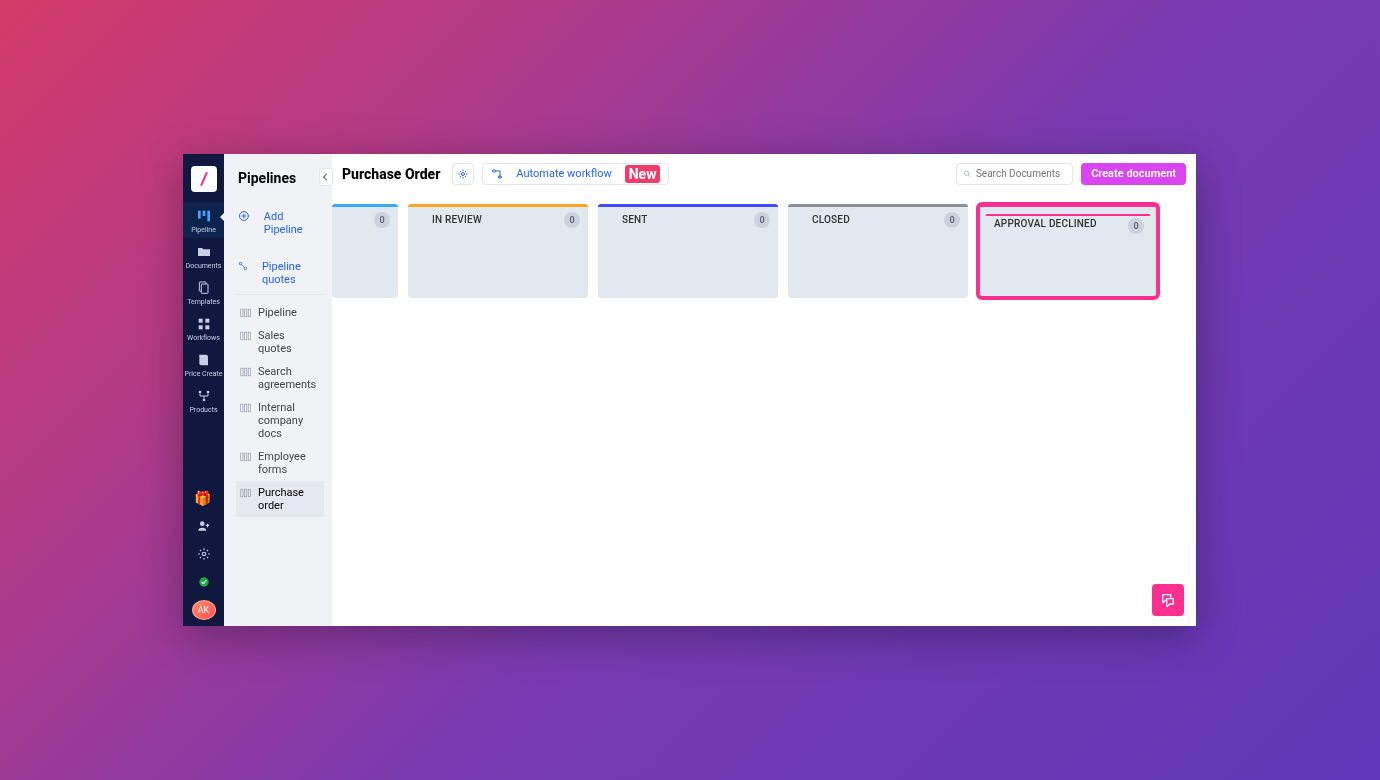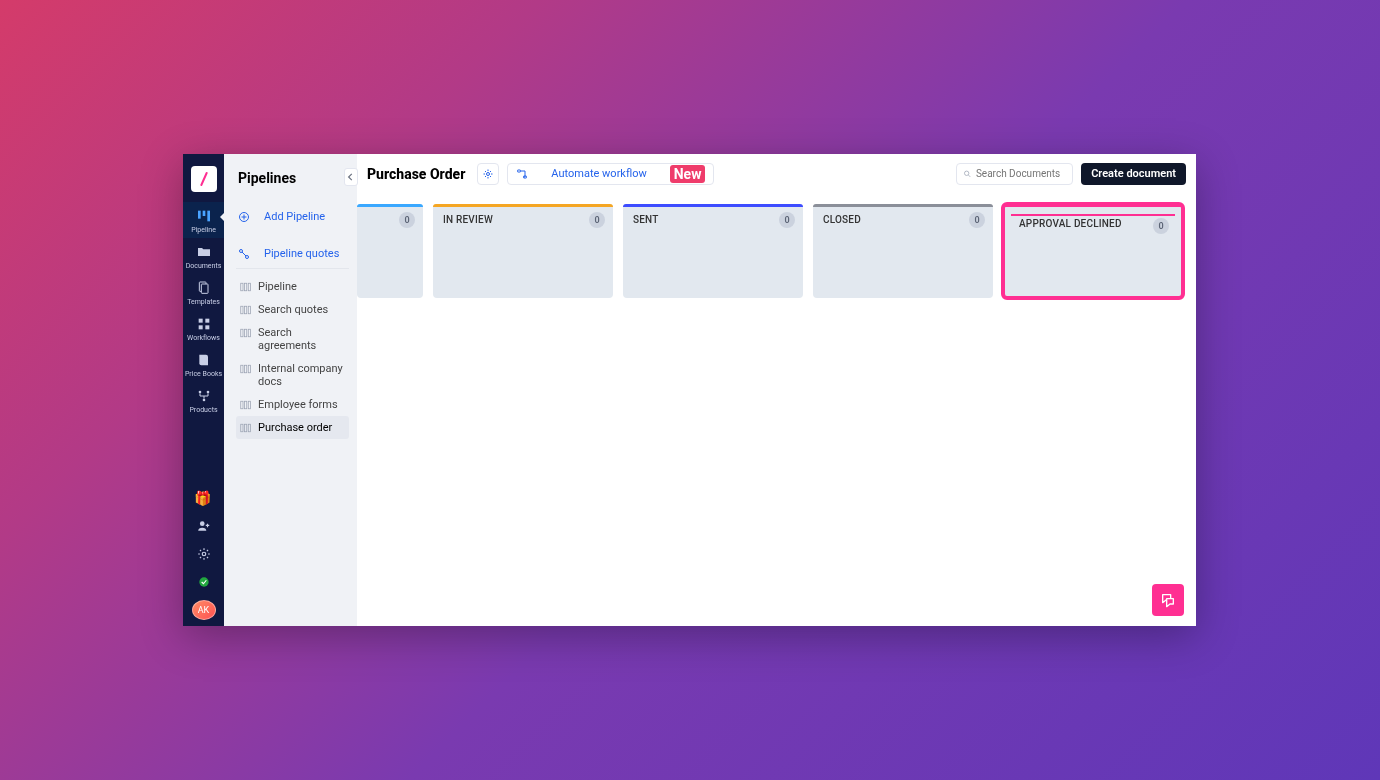--- a/index.html
+++ b/index.html
@@ -51,33 +51,33 @@
   .navicon { width: 41px; height: 28px; display: flex; align-items:center; justify-content:center; cursor:pointer;}
   .avatar {
     width: 24px; height: 20px; border-radius: 50%;
     background: linear-gradient(135deg,#ff8a65,#ff5252);
     color:#fff; font-size:9px; display:flex;align-items:center;justify-content:center;
     margin: 4px 0 6px 0;
     border:1px solid rgba(255,255,255,0.4);
   }
   
   .sidepanel {
-    width: 133px; height: 100%;
+    width: 108px; height: 100%;
     background: #f0f2f6;
     padding: 16px 8px 0 12px;
     position: relative;
   }
   .sidepanel-title { font-weight: 700; font-size: 14px; color: #000; margin-bottom: 14px; margin-left: 2px;}
   .collapse-btn {
     position: absolute; right: -1px; top: 14px;
     width: 14px; height: 18px; background: #fff; border:1px solid #e3e6ef; border-radius: 3px;
     display:flex;align-items:center;justify-content:center;color:#6b7280;font-size:9px;
   }
   .link {
-    display:flex; align-items:flex-end; gap:14px;
+    display:flex; align-items:flex-start; gap:14px;
     font-size: 11px; color:#2563eb; margin: 24px 0 8px 2px; cursor:pointer;
   }
   .link svg { width:12px;height:12px; }
   .divider { height:1px;background:#e3e6ec; margin: 8px 0 6px 0; }
   .pl-item {
     display:flex; align-items:flex-start; gap:6px;
     font-size: 11px; color:#444; padding: 5px 4px; cursor:pointer;
     border-radius:3px;
   }
   .pl-item svg { width:12px;height:10px; flex:0 0 auto; margin-top:2px; fill:none; stroke:#9aa2b2; stroke-width:1;}
@@ -91,44 +91,44 @@
     border-bottom: 1px solid transparent;
   }
   .page-title { font-weight:800; font-size:14px; color:#000; margin-right:4px;}
   .iconbtn {
     width:22px;height:22px;border:1px solid #e3e6ef;border-radius:4px;display:flex;align-items:center;justify-content:center;
     color:#2563eb;cursor:pointer;
   }
   .iconbtn svg{width:12px;height:12px;}
   .automate-btn {
     height:22px; padding: 0 8px; border:1px solid #e3e6ef;border-radius:4px;
-    display:flex;align-items:center;gap:23px;font-size:11px;color:#2563eb;cursor:pointer;
+    display:flex;align-items:center;gap:13px;font-size:11px;color:#2563eb;cursor:pointer;
   }
   .badge-new { background:#ef3c6b;color:#fff;font-size:14px;font-weight:700;padding:1px 4px;border-radius:3px;}
   .topbar-spacer{flex:1;}
   .search {
     width:117px;height:22px;border:1px solid #e3e6ef;border-radius:4px;
     display:flex;align-items:center;padding:0 6px;color:#9aa2b2;font-size:10px;gap:4px;
   }
   .search input{border:none;outline:none;font-size:10px;width:100%;color:#333;background:transparent;}
   .create-btn{
-    height:22px;padding:0 10px;background:#0f172a;color:#fff;font-size:11px;font-weight:600;
+    height:22px;padding:0 10px;background:#d946ef;color:#fff;font-size:11px;font-weight:600;
     border-radius:4px;display:flex;align-items:center;cursor:pointer;
   }
   .board {
     flex:1; padding: 10px 8px 0 0; display:flex; gap:10px; overflow:hidden;
   }
   .col {
     width:180px; height:94px; background:#e2e8ef; border-radius:4px; position:relative;
     padding: 10px 10px 0 10px;
     flex: 0 0 180px;
   }
   .col:first-child{ width:66px; flex:0 0 66px; padding-left:0;}
   .col .topstripe{ position:absolute; left:0;right:0;top:0;height:3px;border-radius:4px 4px 0 0;}
-  .col-title{font-size:10px;font-weight:500;color:#333;letter-spacing:.2px;}
+  .col-title{font-size:10px;font-weight:500;color:#333;letter-spacing:.2px;margin-left:14px;}
   .col .count{
     position:absolute; right:8px; top:8px;
     width:16px;height:16px;border-radius:50%;background:#cbd2de;color:#5c6576;
     font-size:9px;display:flex;align-items:center;justify-content:center;font-weight:600;
   }
   .col.highlight{ outline:4px solid #ff2f92; outline-offset:-2px; }
   .col.highlight .inner{ position:absolute;left:8px;right:8px;top:10px;bottom:8px;background:#e2e8ef;border-top:2px solid #ff2f92; }
   .chat-fab{
     position:absolute; right:12px; bottom:10px; width:32px;height:32px;background:#ff2f92;border-radius:4px;
     display:flex;align-items:center;justify-content:center;color:#fff;cursor:pointer;
@@ -174,21 +174,21 @@
           <rect x="14" y="4" width="6" height="6" fill="#c8cee6"></rect>
           <rect x="4" y="14" width="6" height="6" fill="#c8cee6"></rect>
           <rect x="14" y="14" width="6" height="6" fill="#c8cee6"></rect>
         </svg>
       <span class="lbl">Workflows</span>
     </div>
     <div class="navitem">
       <svg viewBox="0 0 24 24">
           <path d="M5 4h10a3 3 0 013 3v13H8a3 3 0 01-3-3z" fill="#c8cee6"></path>
         </svg>
-      <span class="lbl">Price Books</span>
+      <span class="lbl">Price Create</span>
     </div>
     <div class="navitem">
       <svg viewBox="0 0 24 24">
           <circle cx="6" cy="6" r="2" fill="#c8cee6"></circle>
           <circle cx="18" cy="6" r="2" fill="#c8cee6"></circle>
           <circle cx="12" cy="18" r="2" fill="#c8cee6"></circle>
           <path d="M6 8v4h12V8M12 12v4" stroke="#c8cee6" stroke-width="1.5" fill="none"></path>
         </svg>
       <span class="lbl">Products</span>
     </div>
@@ -249,21 +249,21 @@
             <rect x="11" y="1" width="3" height="10"></rect>
           </svg>
           <span>Pipeline</span>
         </div>
         <div class="pl-item">
           <svg viewBox="0 0 16 12">
             <rect x="1" y="1" width="3" height="10"></rect>
             <rect x="6" y="1" width="3" height="10"></rect>
             <rect x="11" y="1" width="3" height="10"></rect>
           </svg>
-          <span>Search quotes</span>
+          <span>Sales quotes</span>
         </div>
         <div class="pl-item">
           <svg viewBox="0 0 16 12">
             <rect x="1" y="1" width="3" height="10"></rect>
             <rect x="6" y="1" width="3" height="10"></rect>
             <rect x="11" y="1" width="3" height="10"></rect>
           </svg>
           <span>Search agreements</span>
         </div>
         <div class="pl-item">

